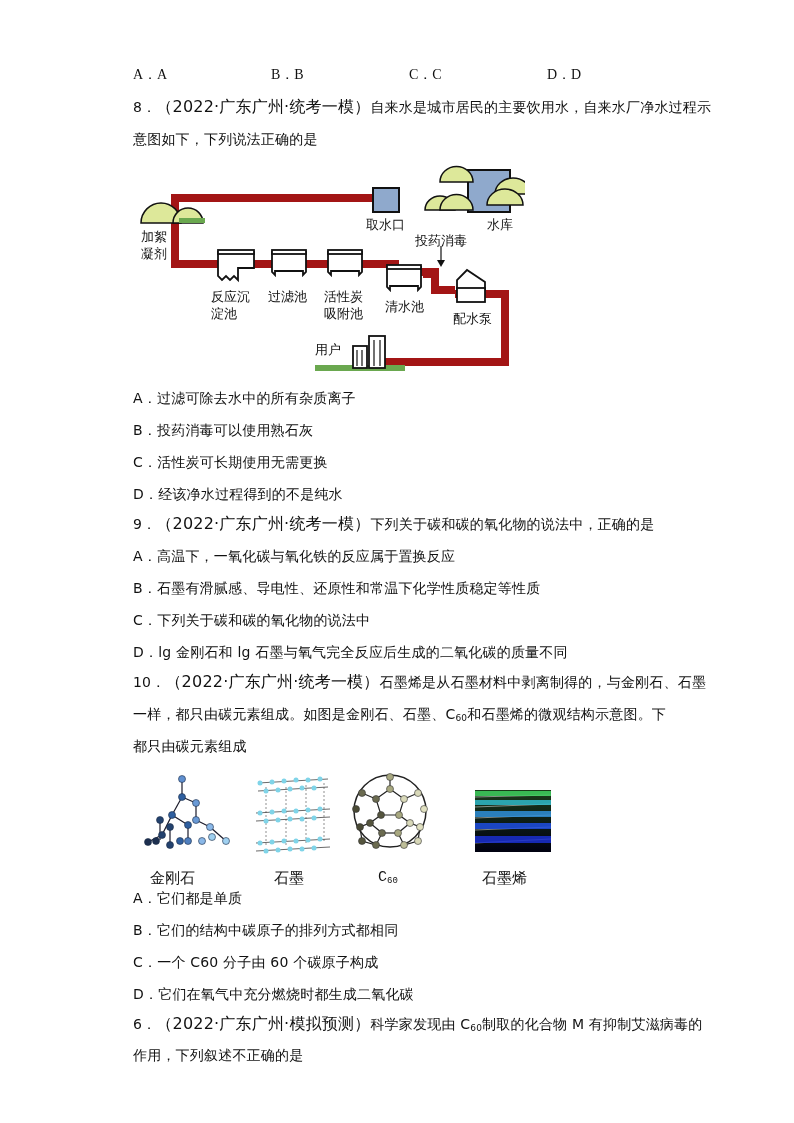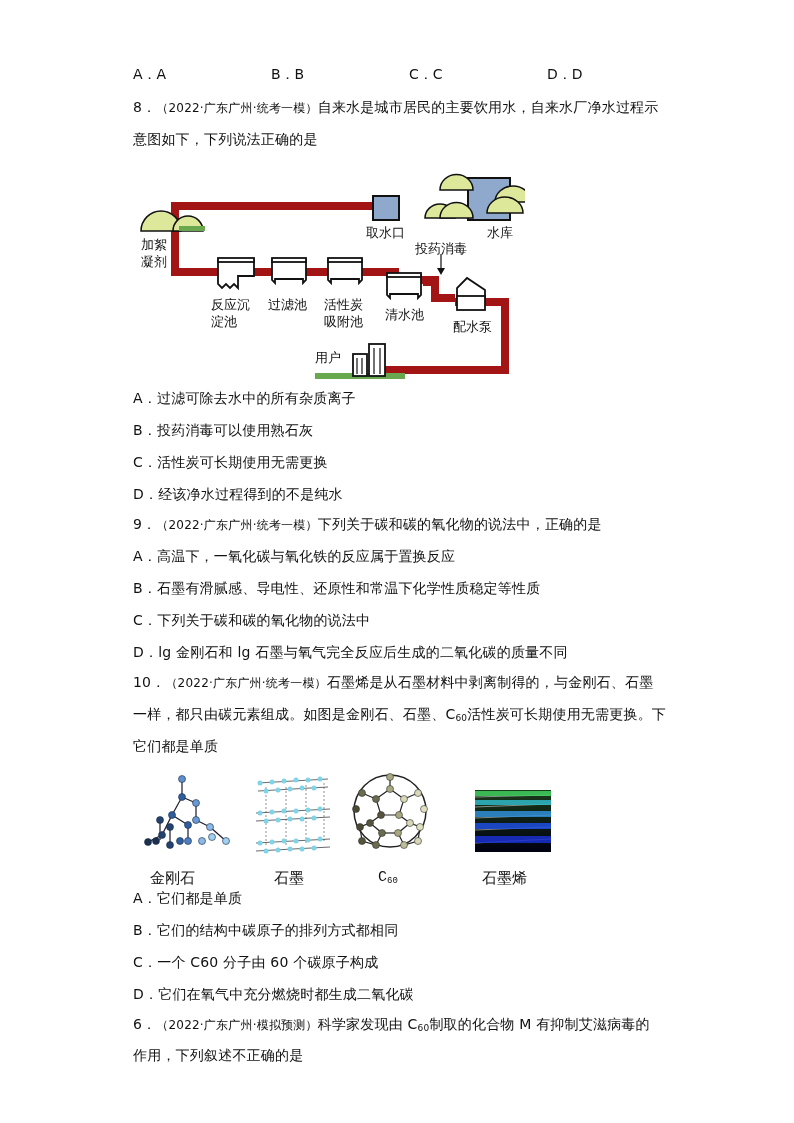--- a/index.html
+++ b/index.html
@@ -1,24 +1,24 @@
 <!DOCTYPE html>
 <html><head>
 <meta charset="utf-8">
 <style>
   html, body { margin: 0; padding: 0; background: #ffffff; }
   body { width: 794px; height: 1123px; position: relative; overflow: hidden;
          font-family: "DejaVu Sans", "Liberation Sans", sans-serif; color: #111; }
   .line { position: absolute; left: 133px; font-size: 14px; line-height: 20px; white-space: nowrap; letter-spacing: 0.2px; }
   .serif { font-family: Liberation Mono, monospace; }
-  .src { font-size: 12px; }
+  .src { font-size: 16px; }
   .opt-row { position: absolute; left: 133px; top: 66px; width: 560px; font-size: 14px; }
-  .opt-row span { position: absolute; top: 0; white-space: nowrap; }
+  .opt-row span { position: absolute; top: 0; white-space: nowrap; font-family: Liberation Serif, serif; }
   sub { font-size: 9px; vertical-align: -2px; text-align: center; }
-  .diagram { position: absolute; left: 135px; top: 168px; width: 390px; height: 215px; }
+  .diagram { position: absolute; left: 135px; top: 160px; width: 390px; height: 215px; }
   .lbl { position: absolute; font-size: 13px; line-height: 17px; color: #111; white-space: nowrap; }
   .structs { position: absolute; left: 130px; top: 765px; width: 430px; height: 115px; }
   .slbl { position: absolute; top: 104px; font-size: 15px; white-space: nowrap; }
 </style>
 </head>
 <body>
 
 <div class="opt-row">
   <span style="left:0">A．A</span>
   <span style="left:138px">B．B</span>
@@ -119,23 +119,23 @@
 </div>
 <div class="line" style="top:546px">A．高温下，一氧化碳与氧化铁的反应属于置换反应</div>
 <div class="line" style="top:578px">B．石墨有滑腻感、导电性、还原性和常温下化学性质稳定等性质</div>
 <div class="line" style="top:610px">C．下列关于碳和碳的氧化物的说法中</div>
 <div class="line" style="top:642px">D．lg 金刚石和 lg 石墨与氧气完全反应后生成的二氧化碳的质量不同</div>
 
 <div class="line" style="top:672px">
   <span>10．</span><span class="src">（2022·广东广州·统考一模）</span><span>石墨烯是从石墨材料中剥离制得的，与金刚石、石墨</span>
 </div>
 <div class="line" style="top:704px">
-  <span>一样，都只由碳元素组成。如图是金刚石、石墨、C</span><sub>60</sub><span>活性炭可长期使用无需更换。下</span>
-</div>
-<div class="line" style="top:736px">它们都是单质</div>
+  <span>一样，都只由碳元素组成。如图是金刚石、石墨、C</span><sub>60</sub><span>和石墨烯的微观结构示意图。下</span>
+</div>
+<div class="line" style="top:736px">都只由碳元素组成</div>
 
 <div class="structs">
   <svg width="430" height="90" viewBox="0 0 430 90">
 
     <g>
       <g stroke="#1a1a2a" stroke-width="1.2">
         <line x1="52" y1="14" x2="52" y2="32"></line>
           <line x1="52" y1="32" x2="66" y2="38"></line>
         <line x1="52" y1="32" x2="42" y2="50"></line>
           <line x1="66" y1="38" x2="66" y2="55"></line>

